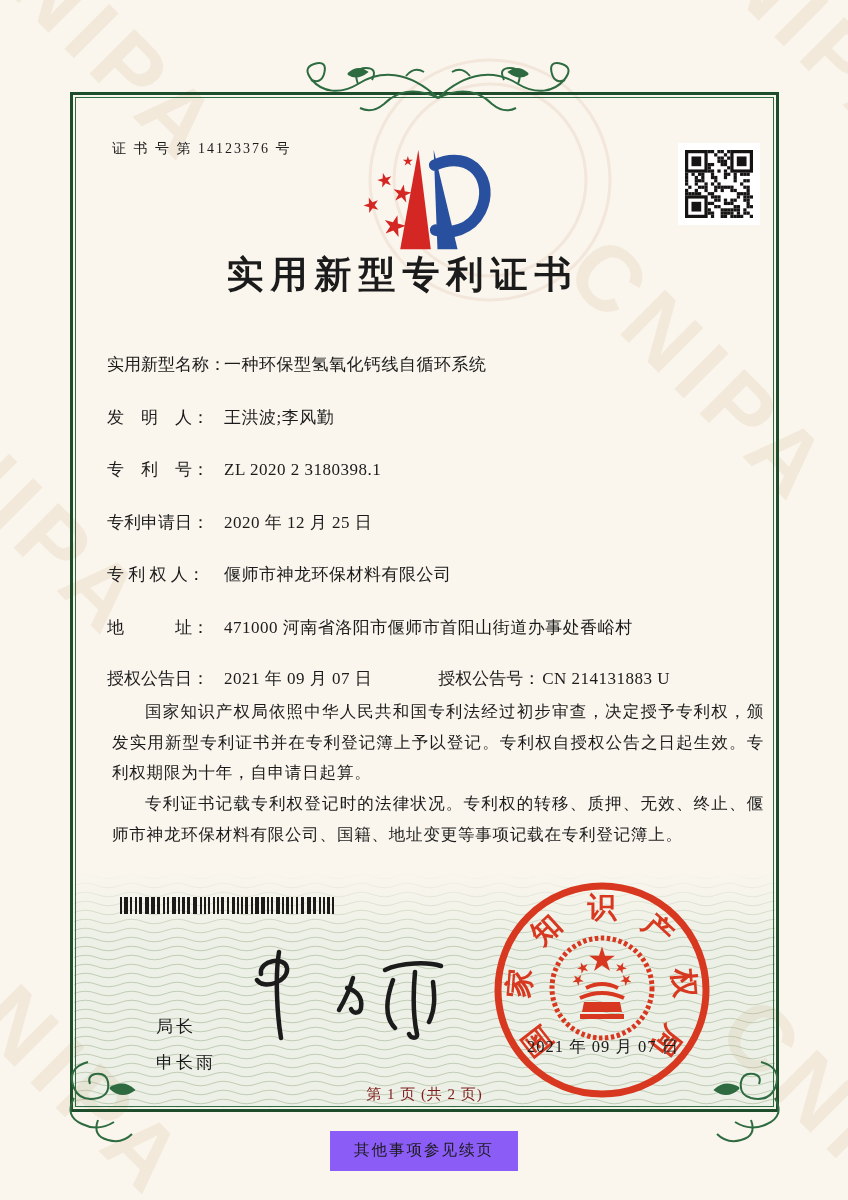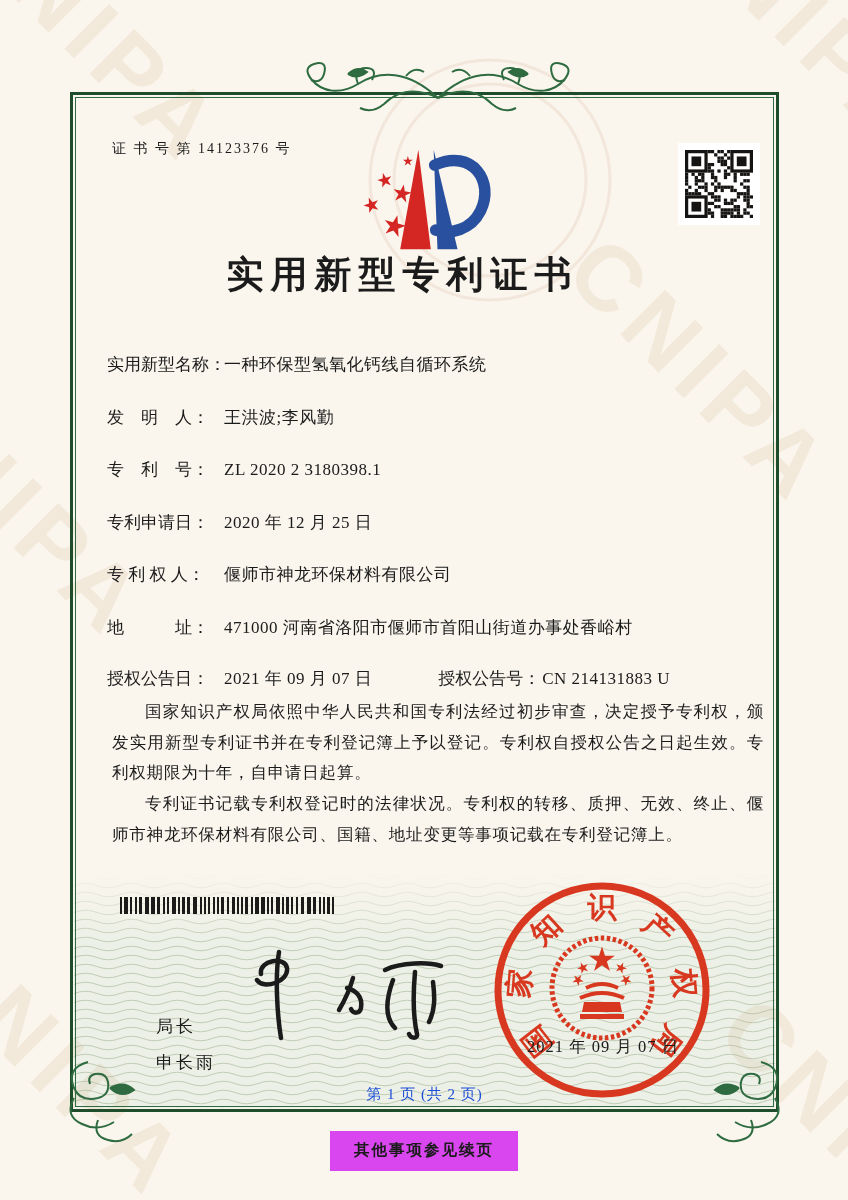--- a/index.html
+++ b/index.html
@@ -61,24 +61,24 @@
   
   .barcode{position:absolute;left:120px;top:897px;z-index:4;}
   .signer{position:absolute;left:112px;top:1015px;z-index:4;font-size:17px;letter-spacing:3px;margin-left:44px;}
   .signer div{margin-bottom:13px;}
   .sig{position:absolute;left:235px;top:938px;z-index:4;}
   .seal{position:absolute;left:488px;top:876px;z-index:5;}
   .seal text{font-size:29px;font-weight:700;text-anchor:middle;dominant-baseline:central;
     font-family:"Liberation Serif","DejaVu Serif",serif;}
   .sealdate{position:absolute;left:527px;top:1036px;z-index:6;font-size:16.5px;letter-spacing:1px;}
   .pageno{position:absolute;left:70px;top:1085px;width:709px;text-align:center;z-index:4;
-    font-size:15px;letter-spacing:1px;color:#1d4ed8;}
+    font-size:15px;letter-spacing:1px;color:#7f1d1d;}
   .contnote{
     position:absolute;left:50%;transform:translateX(-50%);top:1131px;z-index:4;
-    background:#d946ef;padding:9px 24px 10px;font-size:15.5px;letter-spacing:2px;font-weight:bold;
+    background:#8b5cf6;padding:9px 24px 10px;font-size:15.5px;letter-spacing:2px;
   }
   .orn{position:absolute;z-index:3;pointer-events:none;}
 </style>
 </head>
 <body>
 
 <div class="page">
 
   <svg width="0" height="0" style="position:absolute">
     <defs>

